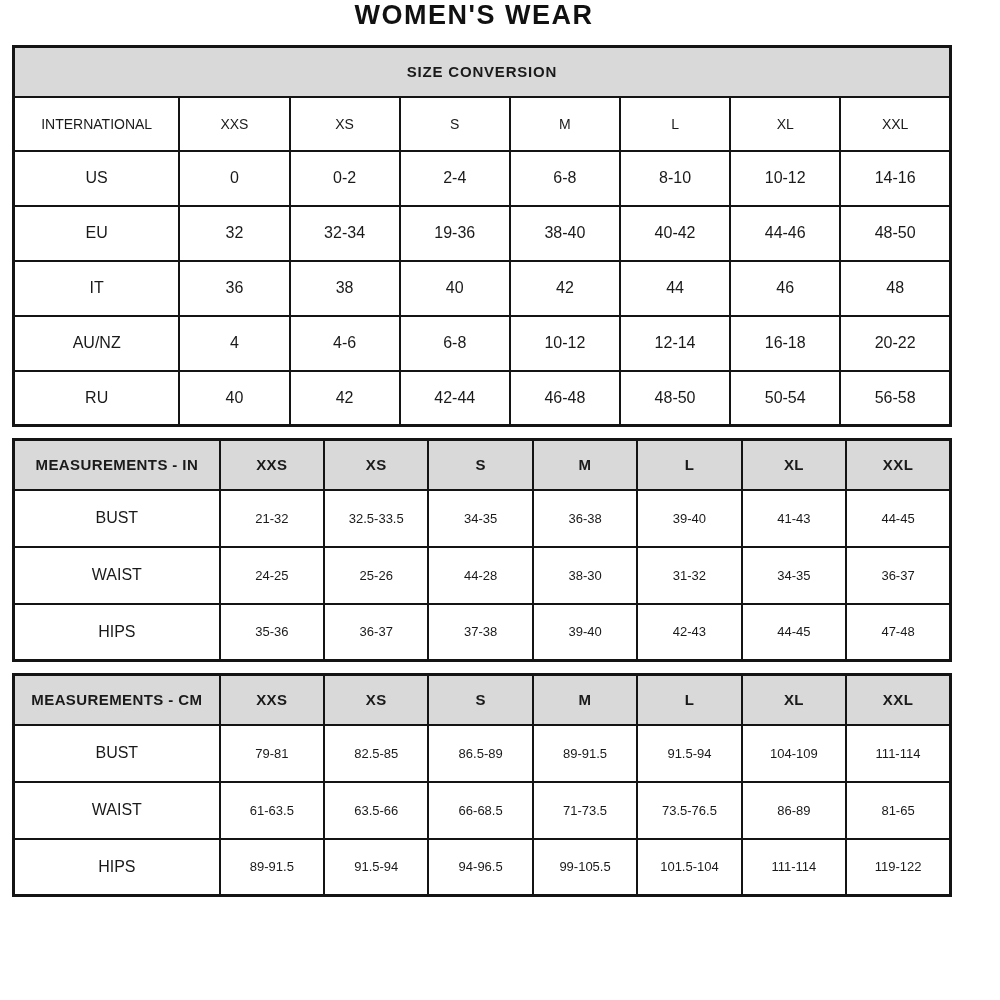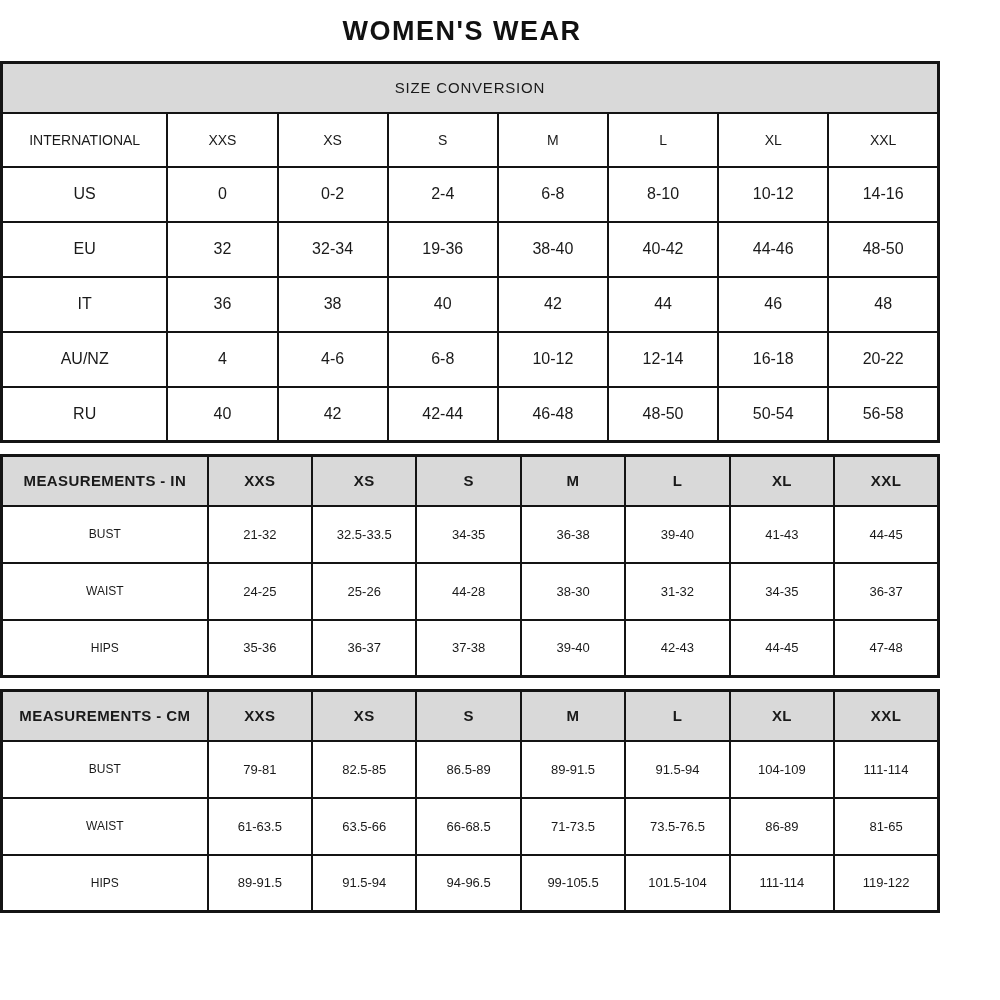--- a/index.html
+++ b/index.html
@@ -8,21 +8,22 @@
     padding: 0;
     background: #ffffff;
     width: 1000px;
     height: 1000px;
     font-family: "Liberation Sans", sans-serif;
     color: #1a1a1a;
   }
   .page {
     width: 924px;
     height: 1000px;
-    padding-top: 16px;
+    padding-top: 0;
+    margin-left: 12px;
   }
   .page-title {
     text-align: center;
     font-size: 27px;
     font-weight: 700;
     letter-spacing: 1.5px;
     margin: 0 0 14px 0;
     color: #111111;
   }
   table {
@@ -36,39 +37,39 @@
     border: 2px solid #141414;
     text-align: center;
     vertical-align: middle;
     padding: 0 2px;
     overflow: hidden;
   }
   
   .t-conv col.c-label { width: 17.7%; }
   .t-conv .banner {
     background: #d9d9d9;
-    font-weight: 400;
+    font-weight: 700;
     font-size: 15px;
     letter-spacing: 0.8px;
     height: 50px;
   }
   .t-conv .head-row td { height: 54px; font-size: 14px; font-weight: 400; }
   .t-conv .data-row td { height: 55px; font-size: 16px; font-weight: 400; }
   
   .t-meas col.c-label { width: 22%; }
   .t-meas th {
     background: #d9d9d9;
     font-weight: 700;
     font-size: 15px;
     letter-spacing: 0.4px;
     height: 50px;
     text-align: center;
   }
   .t-meas .data-row td { height: 57px; font-size: 13px; font-weight: 400; }
-  .t-meas .data-row td.label { font-size: 12px; }
+  .t-meas .data-row td.label { font-size: 16px; }
 </style>
 </head>
 <body>
 
 <div class="page">
 
   <h1 class="page-title">WOMEN'S WEAR</h1>
 
   <table class="t-conv">
     <colgroup>

